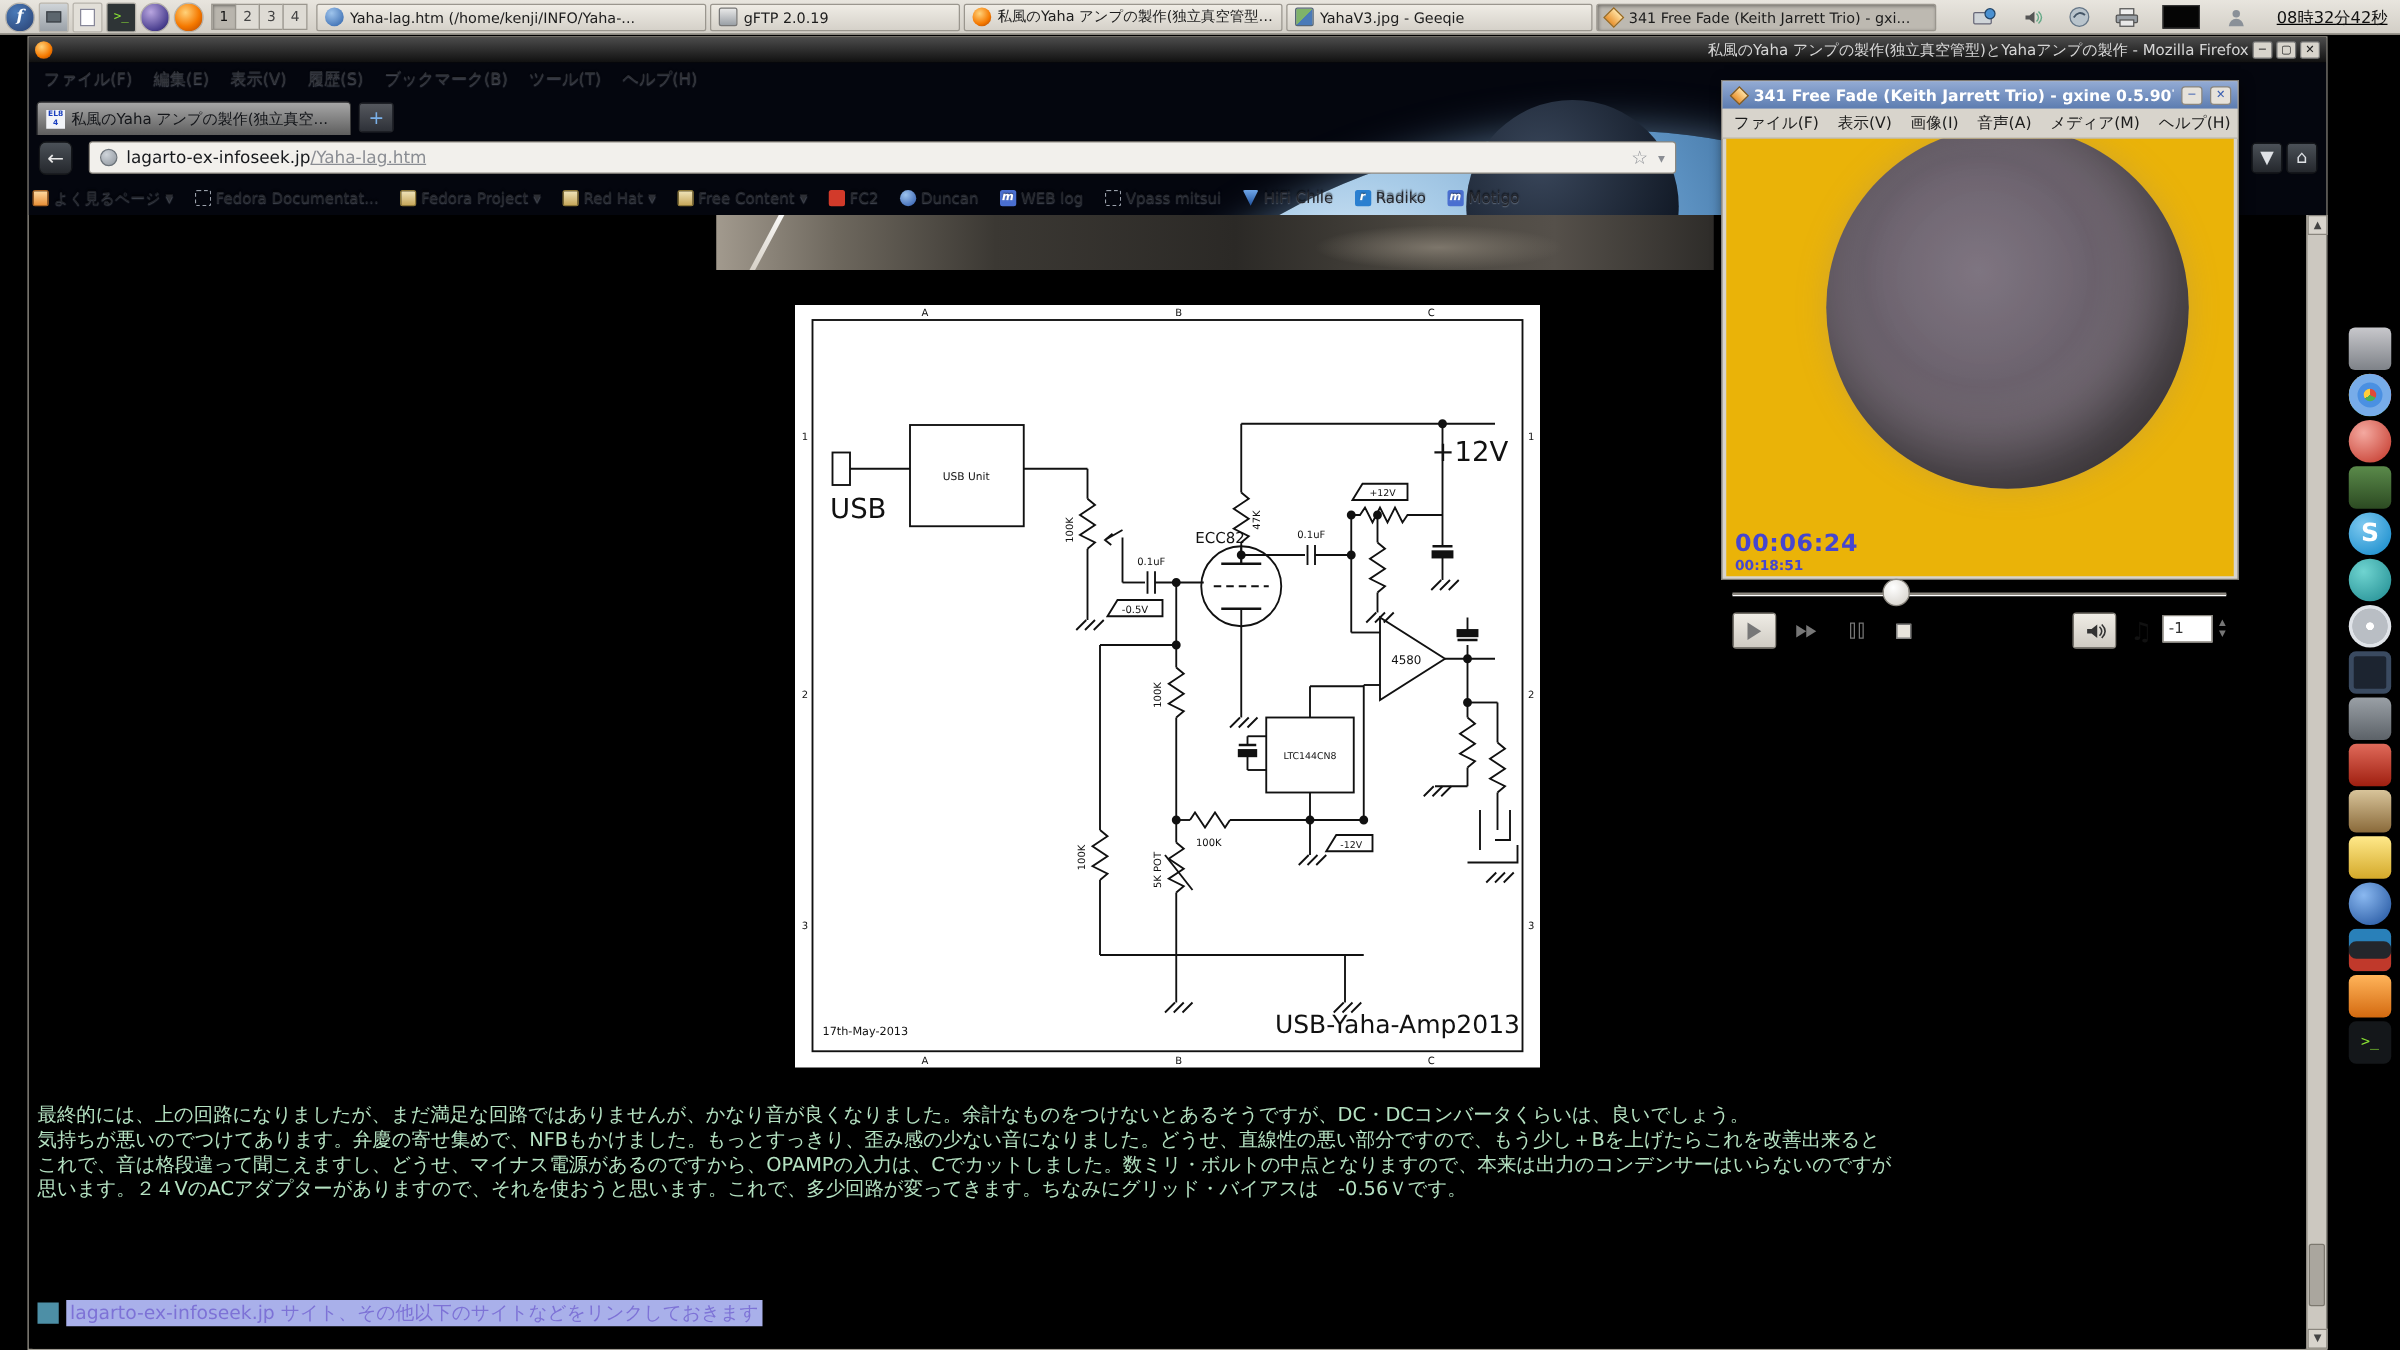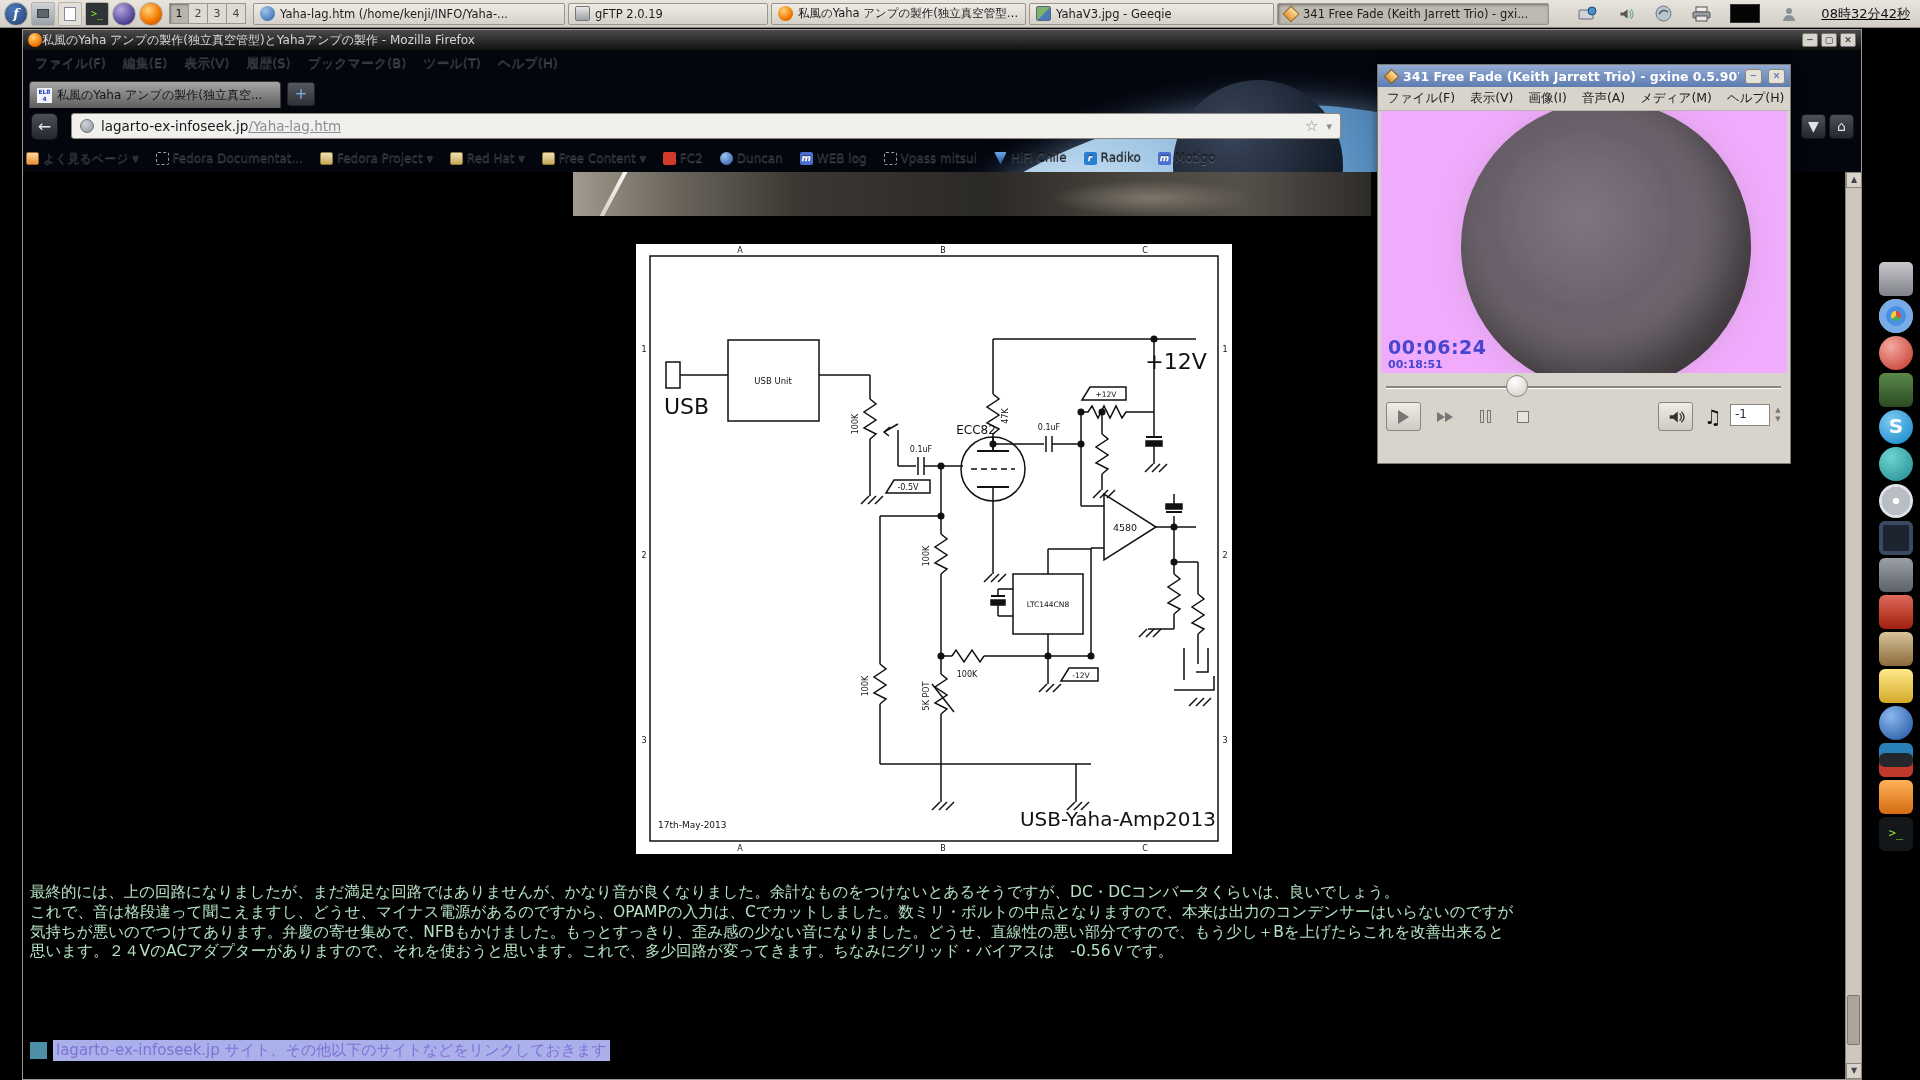--- a/index.html
+++ b/index.html
@@ -41,21 +41,21 @@
   #tray-blackbox { width:30px; height:19px; background:#050505; border:1px solid #333; }
   #clock { font-size:13px; color:#111; margin-left:4px; white-space:nowrap; }
 
   
   #firefox { position:absolute; left:22px; top:29px; width:1840px; height:1051px;
     background:#000; border:1px solid #9c988f; z-index:10; }
   .fx-titlebar { height:20px; background:linear-gradient(#4b4b4b,#101010);
     display:flex; align-items:center; padding:0 5px; }
   .fx-titlebar .appico { width:14px; height:14px; border-radius:50%;
     background:radial-gradient(circle at 38% 32%,#ffd27a,#f57900 60%,#a03d00); }
-  .fx-title { flex:1; text-align:left; font-size:12px; color:#d6d6d6; white-space:nowrap;
+  .fx-title { flex:1; text-align:right; font-size:12px; color:#d6d6d6; white-space:nowrap;
     overflow:hidden; }
   .fx-winbtn { width:16px; height:14px; margin-left:3px; background:#d8d4cc; border:1px solid #777;
     font-size:9px; line-height:12px; text-align:center; color:#222; border-radius:2px; }
 
   .fx-theme { position:relative; height:122px; background:#04060e; overflow:hidden; }
   .earth { position:absolute; left:830px; top:58px; width:780px; height:540px; border-radius:50%;
     background:radial-gradient(circle at 32% 22%,#eef6fd 0%,#a9cce8 16%,#5b90c0 42%,#1d4a78 70%,#0b2038 100%);
     transform:rotate(-9deg); box-shadow:0 0 35px rgba(140,190,235,.55); }
   .darkmoon { position:absolute; left:1150px; top:30px; width:170px; height:170px; border-radius:50%;
     background:radial-gradient(circle at 35% 30%,#39465a,#131b28 70%,#05080d); }
@@ -136,21 +136,21 @@
   .gx-titlebar { height:22px; background:linear-gradient(#93abd4,#5c7cb0); display:flex;
     align-items:center; padding:0 5px; gap:6px; }
   .gx-diamond { width:11px; height:11px; background:linear-gradient(#ffe0a0,#e8922f);
     border:1px solid #8a5c18; transform:rotate(45deg); margin-left:3px; }
   .gx-title { flex:1; color:#fff; font-size:12.5px; font-weight:bold; white-space:nowrap; overflow:hidden; }
   .gx-btn { width:17px; height:15px; background:#e6e2da; border:1px solid #8a867e; border-radius:3px;
     font-size:9px; line-height:13px; text-align:center; color:#3a5fb0; }
   .gx-menubar { height:24px; display:flex; align-items:center; gap:15px; padding-left:9px;
     background:#d8d4cc; border-bottom:1px solid #b8b4ac; }
   .gx-menu-item { font-size:12.5px; color:#1c1c1c; white-space:nowrap; }
-  .gx-video { position:relative; margin:0 3px; height:262px; background:#f0abfc; overflow:hidden; }
+  .gx-video { position:relative; margin:0 3px; height:350px; background:#eab308; overflow:hidden; }
   .gx-sphere { position:absolute; left:80px; top:-10px; width:290px; height:290px; border-radius:50%;
     background:radial-gradient(circle at 42% 40%, #8d8290 0%, #786d7a 38%, #9a8d98 68%, #b3a2ab 80%, #5c5158 90%, #000 97%);
     box-shadow:inset -18px -24px 60px rgba(0,0,0,.7), 0 0 25px rgba(160,140,160,.25);
     filter:contrast(.95) brightness(.9); }
   .gx-info { position:absolute; left:0; right:0; bottom:2px; display:flex; gap:14px; padding:0 7px; }
   .gx-time-col { display:flex; flex-direction:column; }
   .gx-elapsed { color:#4646cf; font-size:19px; font-weight:bold; letter-spacing:.5px; }
   .gx-total { color:#4646cf; font-size:11px;font-weight:bold; }
   .gx-track-col { display:flex; flex-direction:column; }
   .gx-track { color:#4444d4; font-size:15.5px; font-weight:bold; white-space:nowrap; }
@@ -548,22 +548,22 @@
         <text x="293" y="452" font-size="8" text-anchor="middle" transform="rotate(-90 293 452)">5K POT</text>
         <text x="331" y="433" font-size="8" text-anchor="middle">100K</text>
         <text x="445" y="434" font-size="7.5" text-anchor="middle">-12V</text>
         <text x="22" y="584" font-size="9">17th-May-2013</text>
         <text x="580" y="582" font-size="20" text-anchor="end">USB-Yaha-Amp2013</text>
       </svg>
     </div>
 
     <div class="jp-par">
       <div>最終的には、上の回路になりましたが、まだ満足な回路ではありませんが、かなり音が良くなりました。余計なものをつけないとあるそうですが、DC・DCコンバータくらいは、良いでしょう。</div>
+      <div>気持ちが悪いのでつけてあります。弁慶の寄せ集めで、NFBもかけました。もっとすっきり、歪み感の少ない音になりました。どうせ、直線性の悪い部分ですので、もう少し＋Bを上げたらこれを改善出来ると</div>
       <div>これで、音は格段違って聞こえますし、どうせ、マイナス電源があるのですから、OPAMPの入力は、Cでカットしました。数ミリ・ボルトの中点となりますので、本来は出力のコンデンサーはいらないのですが</div>
-      <div>気持ちが悪いのでつけてあります。弁慶の寄せ集めで、NFBもかけました。もっとすっきり、歪み感の少ない音になりました。どうせ、直線性の悪い部分ですので、もう少し＋Bを上げたらこれを改善出来ると</div>
       <div>思います。２４VのACアダプターがありますので、それを使おうと思います。これで、多少回路が変ってきます。ちなみにグリッド・バイアスは　-0.56Ｖです。</div>
     </div>
 
     <div class="linkline">
       <div class="link-square"></div>
       <span class="link-text">lagarto-ex-infoseek.jp サイト、その他以下のサイトなどをリンクしておきます</span>
     </div>
   </div>
 
   <div class="fx-scrollbar">

